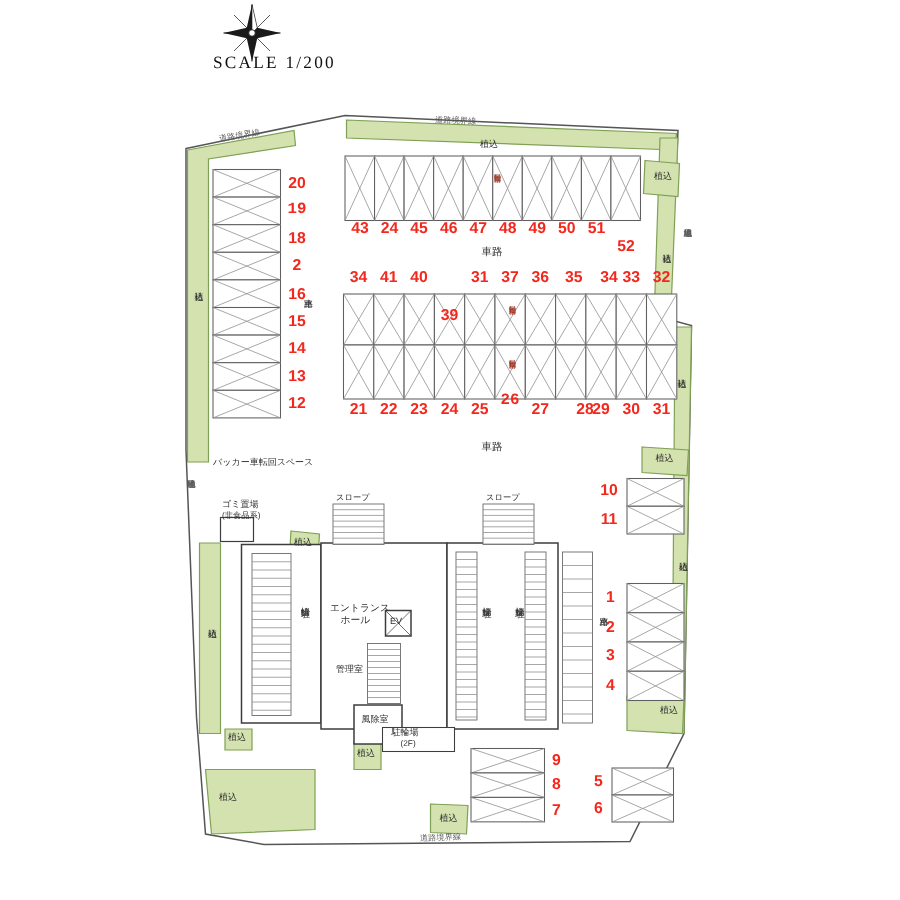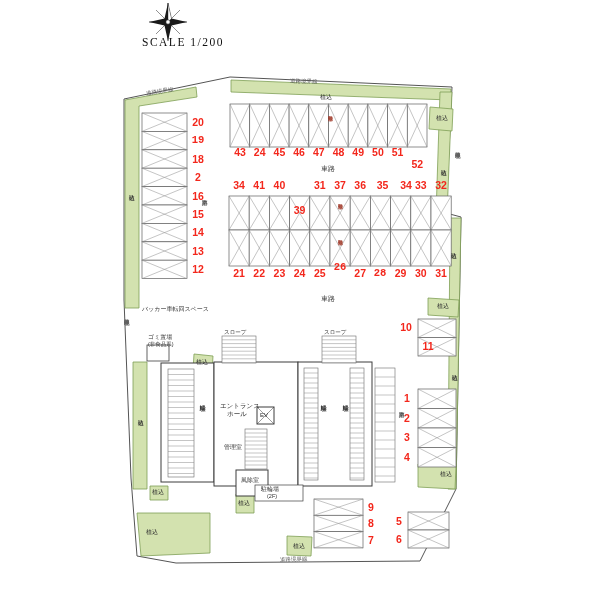--- a/index.html
+++ b/index.html
@@ -411,26 +411,26 @@
     <span class="num" style="left: 374px; top: 178.5px; margin-left: 24px;">34</span>
     <span class="num" style="left: 412.8px; top: 178.5px;">33</span>
     <span class="num" style="left: 433px; top: 178.5px;">32</span>
     <span class="num" style="left: 231px; top: 266.5px;">21</span>
     <span class="num" style="left: 251.2px; top: 266.5px;">22</span>
     <span class="num" style="left: 271.4px; top: 266.5px;">23</span>
     <span class="num" style="left: 291.6px; top: 266.5px;">24</span>
     <span class="num" style="left: 311.8px; top: 266.5px;">25</span>
     <span class="num" style="left: 332px; top: 261px; font-family: Liberation Mono, monospace;">26</span>
     <span class="num" style="left: 352.2px; top: 266.5px;">27</span>
-    <span class="num" style="left: 372px; top: 266.5px; font-family: Liberation Mono, monospace;">28</span>
+    <span class="num" style="left: 382px; top: 266.5px;">28</span>
     <span class="num" style="left: 392.6px; top: 266.5px;">29</span>
     <span class="num" style="left: 412.8px; top: 266.5px;">30</span>
     <span class="num" style="left: 433px; top: 266.5px;">31</span>
     <span class="num" style="left: 398px; top: 321px;">10</span>
-    <span class="num" style="left: 398px; top: 339.5px; margin-left: 22px;">11</span>
+    <span class="num" style="left: 398px; top: 339.5px;">11</span>
     <span class="num" style="left: 399px; top: 392px;">1</span>
     <span class="num" style="left: 399px; top: 411.5px;">2</span>
     <span class="num" style="left: 399px; top: 431px;">3</span>
     <span class="num" style="left: 399px; top: 450.5px;">4</span>
     <span class="num" style="left: 363px; top: 501px;">9</span>
     <span class="num" style="left: 363px; top: 517.3px;">8</span>
     <span class="num" style="left: 363px; top: 533.6px;">7</span>
     <span class="num" style="left: 391px; top: 514.5px;">5</span>
     <span class="num" style="left: 391px; top: 532.5px;">6</span>
   </div>

